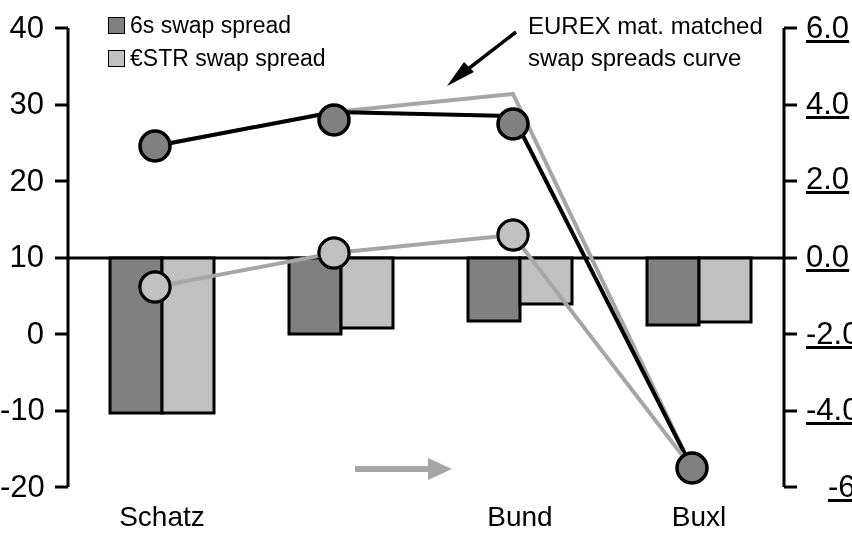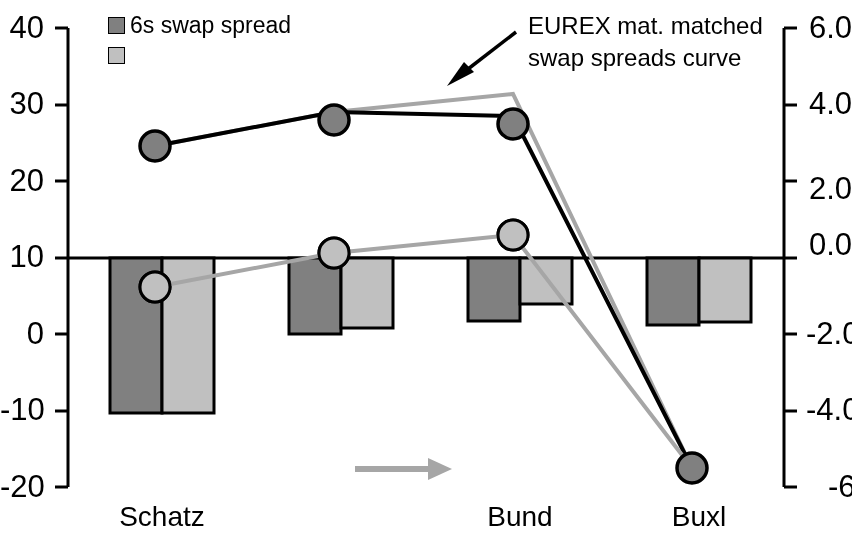--- a/index.html
+++ b/index.html
@@ -2,21 +2,21 @@
 <html><head>
 <meta charset="utf-8">
 <style>
   html,body{margin:0;padding:0;background:#ffffff;}
   body{width:852px;height:539px;overflow:hidden;
        font-family:"Liberation Sans",sans-serif;color:#000;}
   #chart-root{position:relative;width:852px;height:539px;}
 
   .axis-label{position:absolute;font-size:31px;line-height:25px;color:#000;white-space:nowrap;}
   .axis-label.left{text-align:right;}
-  .axis-label.right{text-align:right;}
+  .axis-label.right{text-align:left;text-decoration:underline;}
 
   .cat-label{position:absolute;font-size:28px;line-height:25px;text-align:center;white-space:nowrap;}
 
   .legend-item{position:absolute;display:flex;align-items:center;gap:5px;}
   .legend-swatch{width:17px;height:17px;border:1.5px solid #000;box-sizing:border-box;}
   .legend-text{font-size:23px;line-height:23px;white-space:nowrap;text-align:right;}
 
   .annot{position:absolute;font-size:24px;line-height:28px;white-space:nowrap;}
   .annot sup{font-size:15px;line-height:0;vertical-align:super;}
 
@@ -30,36 +30,37 @@
   <div class="axis-label left" style="left:0px;top:15px;width:44px;">40</div>
   <div class="axis-label left" style="left:0px;top:91px;width:44px;">30</div>
   <div class="axis-label left" style="left:0px;top:168px;width:44px;">20</div>
   <div class="axis-label left" style="left:0px;top:244px;width:44px;">10</div>
   <div class="axis-label left" style="left:0px;top:321px;width:44px;">0</div>
   <div class="axis-label left" style="left:0px;top:397px;width:44px;">-10</div>
   <div class="axis-label left" style="left:0px;top:474px;width:44px;">-20</div>
 
   <div class="axis-label right" style="left:806px;top:15px;width:46px;">6.0</div>
   <div class="axis-label right" style="left:806px;top:91px;width:46px;">4.0</div>
-  <div class="axis-label right" style="left:806px;top:176px;width:46px;">2.0</div>
-  <div class="axis-label right" style="left:806px;top:232px;width:46px;">0.0</div>
+  <div class="axis-label right" style="left:806px;top:166px;width:46px;">2.0</div>
+  <div class="axis-label right" style="left:806px;top:244px;width:46px;">0.0</div>
   <div class="axis-label right" style="left:806px;top:321px;width:46px;">-2.0</div>
   <div class="axis-label right" style="left:806px;top:397px;width:46px;">-4.0</div>
   <div class="axis-label right" style="left:828px;top:474px;width:46px;">-6.0</div>
 
   <div class="cat-label" style="left:92px;top:504px;width:140px;">Schatz</div>
   <div class="cat-label" style="left:450px;top:504px;width:140px;">Bund</div>
   <div class="cat-label" style="left:629px;top:504px;width:140px;">Buxl</div>
 
   <div class="legend-item" style="left:108px;top:14px;">
     <span class="legend-swatch" style="background:#808080;"></span>
     <span class="legend-text">6s swap spread</span>
   </div>
   <div class="legend-item" style="left:108px;top:47px;">
     <span class="legend-swatch" style="background:#c0c0c0;"></span>
+    <span class="legend-text">€STR swap spread</span>
   </div>
 
   <div class="annot" style="left:528px;top:12px;">EUREX mat. matched</div>
   <div class="annot" style="left:528px;top:44px;">swap spreads curve</div>
 
 
   <svg class="plot" viewBox="0 0 852 539" preserveAspectRatio="none">
 
     <g>
       <line x1="68" y1="28" x2="68" y2="487" stroke="#000" stroke-width="3"></line>

